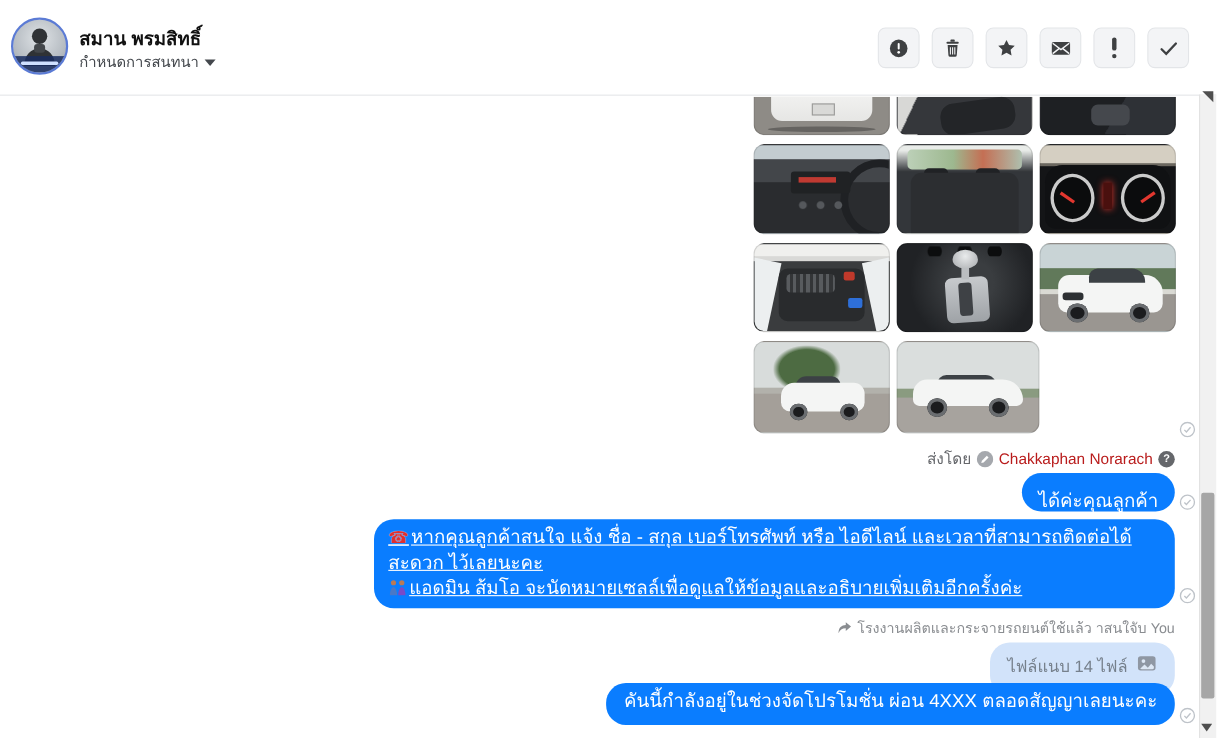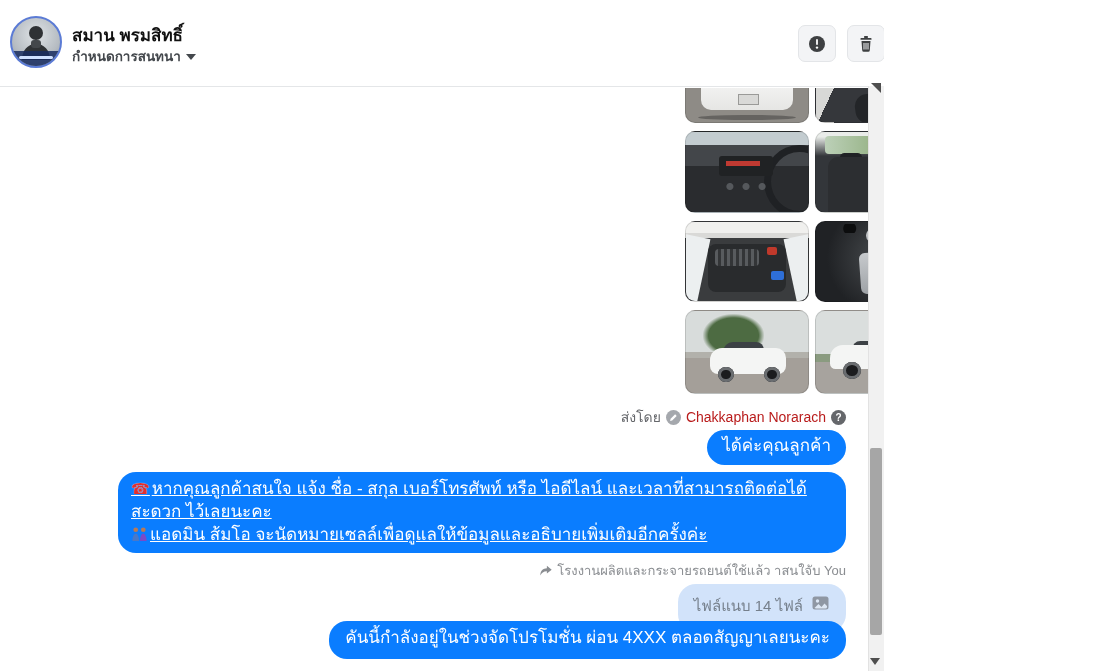--- a/index.html
+++ b/index.html
@@ -1,30 +1,30 @@
 <!DOCTYPE html>
 <html><head>
 <meta charset="utf-8">
 <style>
   html,body{margin:0;padding:0;}
   body{width:1106px;height:671px;overflow:hidden;background:#fff;
        font-family:"Liberation Sans","DejaVu Sans",sans-serif;}
-  .app{position:relative;width:884px;height:671px;background:#fff;overflow:hidden;}
+  .app{position:relative;width:1106px;height:671px;background:#fff;overflow:hidden;}
 
   
   .header{position:absolute;left:0;top:0;width:1106px;height:86px;background:#fff;
           border-bottom:1px solid #e4e6e8;z-index:5;}
   .avatar{position:absolute;left:10px;top:16px;width:52px;height:52px;border-radius:50%;
           background:radial-gradient(circle at 50% 35%,#dfe3e6 0%,#b6bcc2 60%,#8e959c 100%);
           border:2px solid #5b7bd5;overflow:hidden;box-sizing:border-box;}
   .avatar .banner{position:absolute;left:0;right:0;bottom:0;height:15px;
           background:rgba(25,45,95,.85);}
   .avatar .banner i{display:block;margin:5px auto 0;width:70%;height:3px;background:#cfe0ff;border-radius:2px;}
   .hname{position:absolute;left:72px;top:21px;font-size:17px;font-weight:700;color:#111;}
-  .hsub{position:absolute;left:72px;top:45px;font-size:13.5px;font-weight:700;color:#44484d;cursor:pointer;}
+  .hsub{position:absolute;left:72px;top:45px;font-size:13.5px;font-weight:400;color:#44484d;cursor:pointer;}
   .caret{display:inline-block;width:0;height:0;border-left:5px solid transparent;
          border-right:5px solid transparent;border-top:6px solid #44484d;margin-left:5px;vertical-align:1px;}
   .toolbar{position:absolute;right:25px;top:25px;display:flex;gap:11px;}
   .tbtn{width:38px;height:37px;border-radius:7px;background:#f3f4f6;border:1px solid #e3e5e8;
         display:flex;align-items:center;justify-content:center;cursor:pointer;padding:0;}
   .tbtn svg{display:block;}
   .excl-glyph{display:flex;flex-direction:column;align-items:center;gap:3px;}
   .excl-glyph .bar{width:3.5px;height:12px;background:#3e4042;border-radius:2px;}
   .excl-glyph .dot{width:4px;height:4px;background:#3e4042;border-radius:50%;}
 
@@ -109,21 +109,21 @@
   .t-side .w1{left:21%;top:62%;width:14%;height:21%;}
   .t-side .w2{left:65%;top:62%;width:14%;height:21%;}
 
   
   .delivered{position:absolute;left:1072px;width:15px;height:15px;}
   .sentby{position:absolute;right:38px;top:406px;display:flex;align-items:center;gap:5px;
           font-size:14px;color:#65676b;}
   .sentby .sname{color:#b91c1c;}
   .bubble{position:absolute;background:#0a7dff;color:#fff;border-radius:18px;
           font-size:17px;line-height:1.35;box-sizing:border-box;}
-  .b1{right:38px;top:430px;padding:5px 15px;height:35px;}
+  .b1{right:38px;top:430px;padding:15px 15px;height:35px;}
   .b2{right:38px;top:472px;width:728px;padding:6px 13px;}
   .b2 .ln{display:block;text-decoration:underline;}
   .phone-g{color:#e02f2f;font-size:15px;margin-right:2px;
            text-shadow:0 0 1px #fff;}
   .couple-svg{vertical-align:-2px;margin-right:2px;}
   .replymeta{position:absolute;right:38px;top:560px;display:flex;align-items:center;gap:4px;
              font-size:13px;color:#8a8d91;}
   .quoted{position:absolute;right:38px;top:584px;height:48px;background:#d2e3fa;color:#76808c;
           border-radius:18px;padding:10px 16px;font-size:15px;display:flex;align-items:flex-start;gap:8px;
           box-sizing:border-box;z-index:1;}

